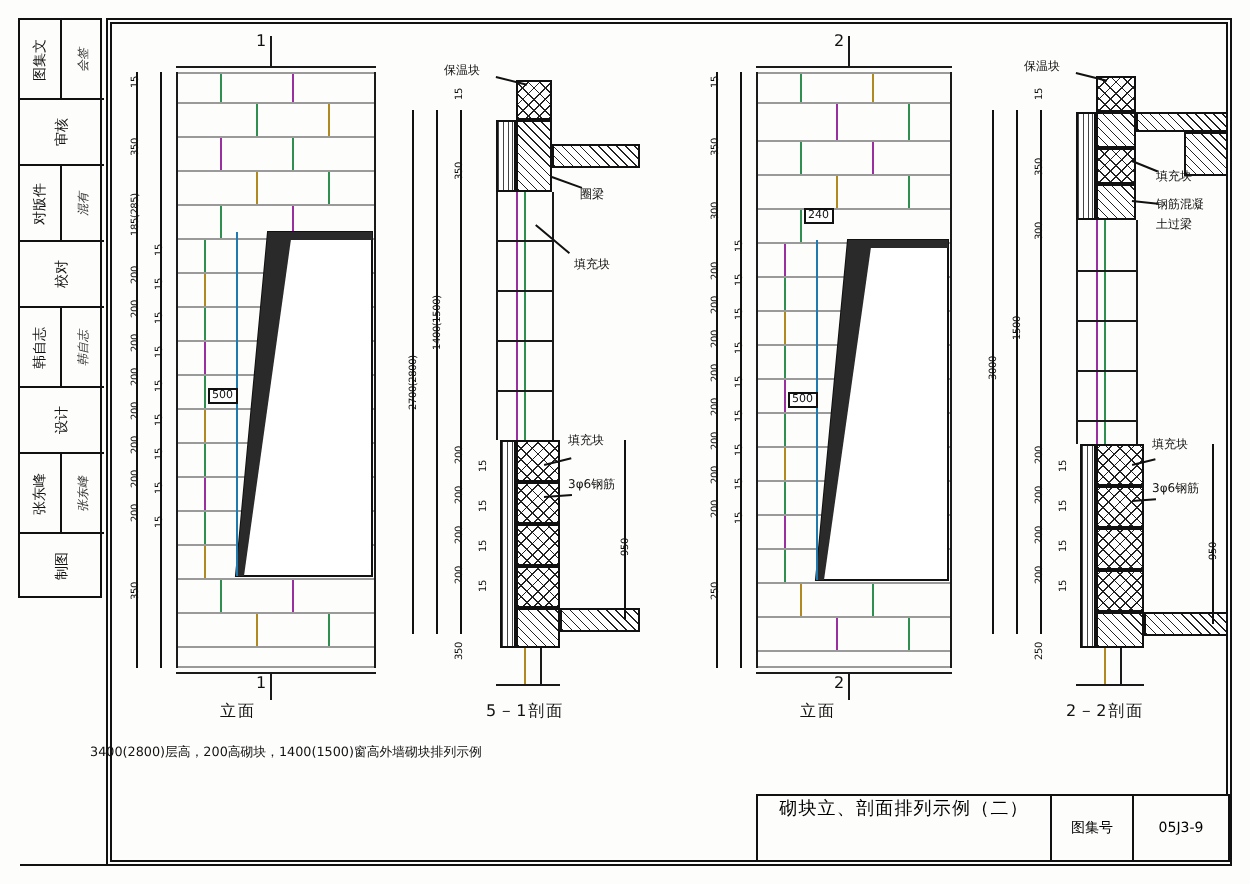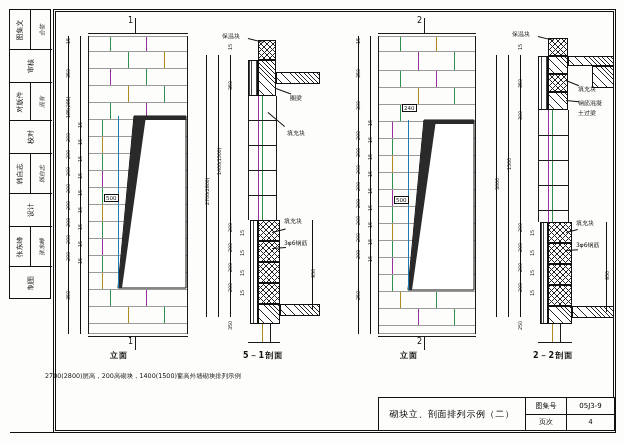--- a/index.html
+++ b/index.html
@@ -57,31 +57,31 @@
     background-color:#fff;
   }
 
   
   .leader{position:absolute;height:.6px;background:#111;transform-origin:0 50%;}
   .dimline{position:absolute;width:.6px;background:#111;}
 
   
   #titleblock{position:absolute;right:10px;bottom:11px;width:237px;height:34px;
     border:1.2px solid #111;box-sizing:border-box;display:flex;background:#fdfdfb;}
-  #tb-name{flex:0 0 146px;border-right:1.2px solid #111;display:flex;align-items:center;justify-content:center;}
+  #tb-name{flex:0 0 146px;border-right:1.2px solid #111;display:flex;justify-content:center;}
   #tb-right{flex:1;display:flex;flex-direction:column;}
   .tb-row{flex:1;display:flex;border-bottom:1px solid #111;}
   .tb-row:last-child{border-bottom:none;}
   .tb-k{flex:0 0 40px;border-right:1px solid #111;display:flex;align-items:center;justify-content:center;font-size:7px;}
   .tb-v{flex:1;display:flex;align-items:center;justify-content:center;font-size:7px;}
   #tb-name span{font-size:9px;letter-spacing:.6px;}
   #tb-underline{position:absolute;left:10px;bottom:9px;width:360px;height:1.4px;background:#111;}
 
   .captiontext{position:absolute;font-size:6.4px;color:#111;white-space:nowrap;}
-  .viewlabel{position:absolute;font-size:8px;color:#111;letter-spacing:1px;font-weight:bold;}
+  .viewlabel{position:absolute;font-size:8px;color:#111;letter-spacing:1px;}
   .secmark{position:absolute;font-size:8px;color:#111;}
   .numlbl{position:absolute;font-size:5.5px;color:#111;border:.6px solid #111;background:#fff;padding:0 1px;}
 </style>
 </head>
 <body>
 
 <div id="sheet">
 
   <div id="strip">
     <div class="stripcell" style="top:0;height:40px;">
@@ -456,32 +456,28 @@
     <span class="txt lbl" style="left:578px;top:110px;">土过梁</span>
     <div class="leader" style="left:566px;top:100px;width:13px;transform:rotate(6deg);"></div>
     <span class="txt lbl" style="left:576px;top:220px;">填充块</span>
     <span class="txt lbl" style="left:576px;top:242px;">3φ6钢筋</span>
     <div class="leader" style="left:566px;top:232px;width:12px;transform:rotate(-14deg);"></div>
     <div class="leader" style="left:566px;top:250px;width:12px;transform:rotate(-4deg);"></div>
 
     <span class="viewlabel" style="left:533px;top:350px;">2－2剖面</span>
   </div>
 
-  <span class="captiontext" style="left:45px;top:372px;">2700(2800)层高，200高砌块，1400(1500)窗高外墙砌块排列示例</span>
+  <span class="captiontext" style="left:45px;top:372px;">3400(2800)层高，200高砌块，1400(1500)窗高外墙砌块排列示例</span>
 
   <div id="tb-underline"></div>
   <div id="titleblock">
     <div id="tb-name">
       <span>砌块立、剖面排列示例（二）</span>
     </div>
     <div id="tb-right">
       <div class="tb-row">
         <div class="tb-k">图集号</div>
         <div class="tb-v">05J3-9</div>
       </div>
-      <div class="tb-row">
-        <div class="tb-k">页次</div>
-        <div class="tb-v">4</div>
-      </div>
     </div>
   </div>
 
 </div>
 
 </body></html>

